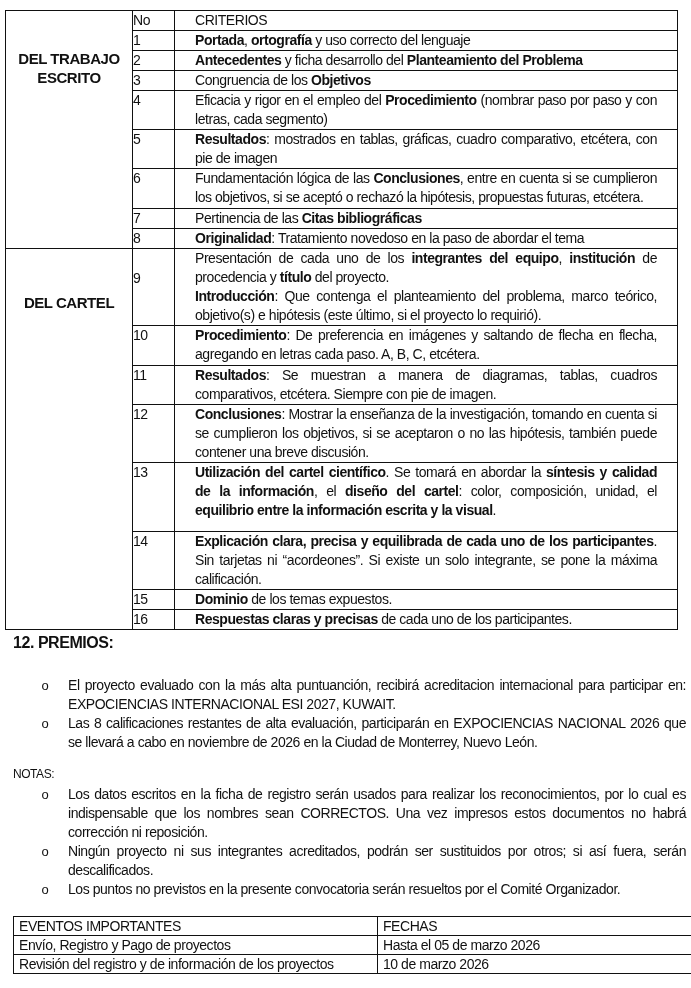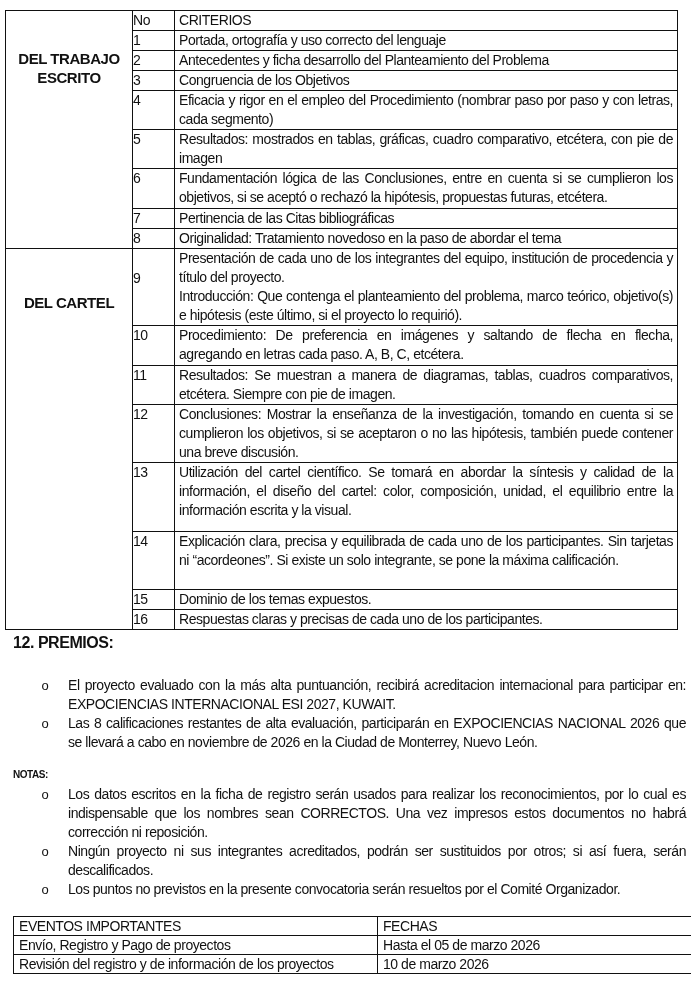--- a/index.html
+++ b/index.html
@@ -2,29 +2,29 @@
 <html><head>
 <meta charset="utf-8">
 <style>
   html, body { margin: 0; padding: 0; background: #ffffff; }
   body {
     width: 691px; height: 988px; position: relative; overflow: hidden;
     font-family: "Liberation Sans", sans-serif; color: #111;
     font-size: 14px;
   }
   .narrow { letter-spacing: -0.45px; }
-  b { font-weight: normal; }
+  b { font-weight: bold; }
 
   
   .crit {
     position: absolute; left: 5px; top: 10px; width: 673px;
     border-collapse: collapse; table-layout: fixed;
   }
   .crit td {
-    border: 1.4px solid #111; padding: 0 4px; vertical-align: top;
+    border: 1.4px solid #111; padding: 0 20px; vertical-align: top;
     line-height: 19px; font-size: 14px;
   }
   .crit td.sec { border-top: 1.4px solid #111; border-bottom: 1.4px solid #111; padding: 0; position: relative; vertical-align: top; }
   .crit td.no { text-align: left; padding: 0; }
   .crit td.txt { text-align: justify; }
   .crit td.txt.j-last { text-align-last: left; }
   .sec-label {
     position: absolute; left: 0; right: 0; text-align: center;
     font-weight: bold; font-size: 15px; line-height: 19px;
   }
@@ -39,21 +39,21 @@
     left: 40px; width: 646px;
   }
   ul.bul li {
     position: relative; padding-left: 28px; line-height: 19px;
     text-align: justify; font-size: 14px;
   }
   ul.bul li .dot {
     position: absolute; left: 0; top: 0; width: 10px; text-align: center; font-size: 13px;
   }
   .premios-list { top: 676px; }
-  .notas-title { position: absolute; left: 13px; top: 765px; font-size: 10px; line-height: 19px; font-weight: bold; }
+  .notas-title { position: absolute; left: 13px; top: 765px; font-size: 12px; line-height: 19px; }
   .notas-list { top: 785px; }
 
   .events {
     position: absolute; left: 13px; top: 916px; width: 690px;
     border-collapse: collapse; table-layout: fixed;
   }
   .events td {
     border: 1.4px solid #111; padding: 0 5px; line-height: 18px; font-size: 14px;
   }
 </style>

